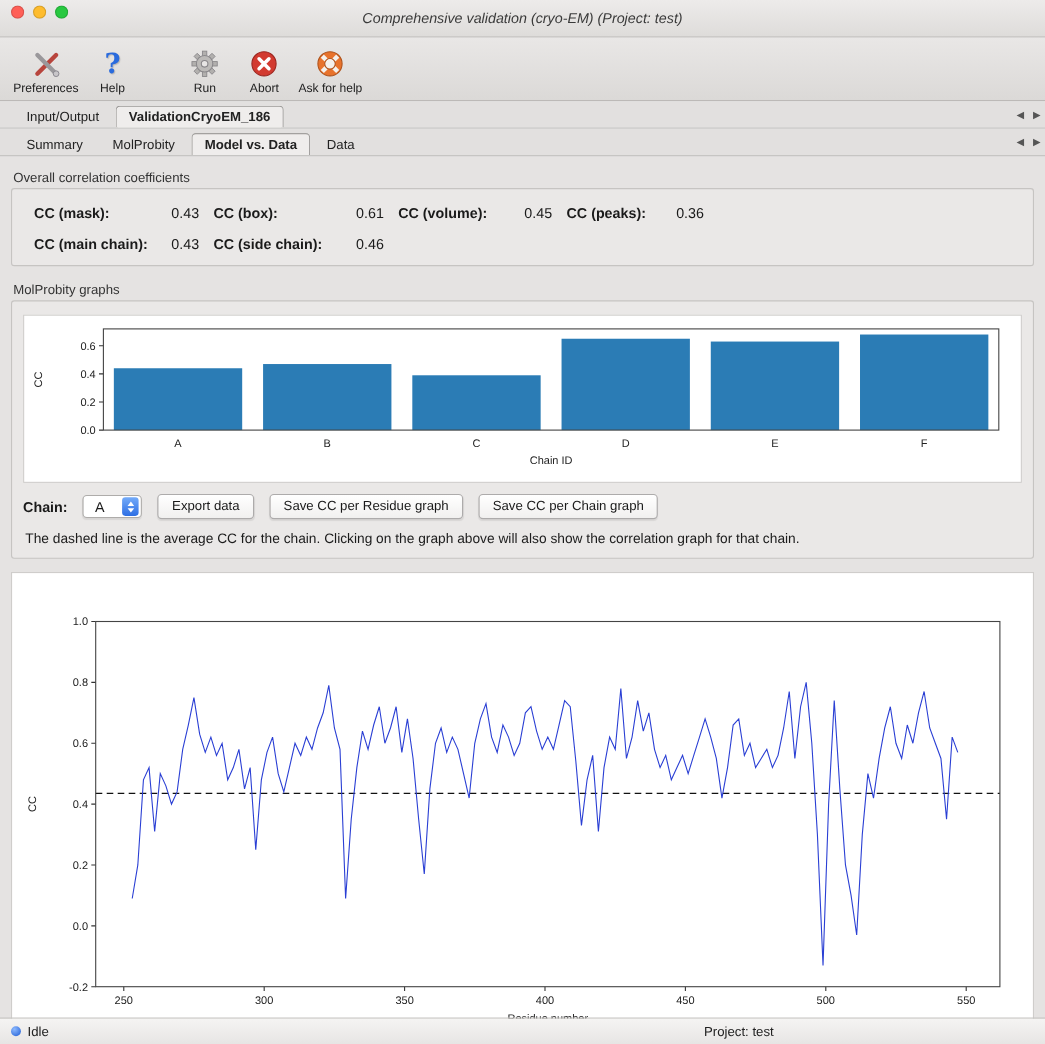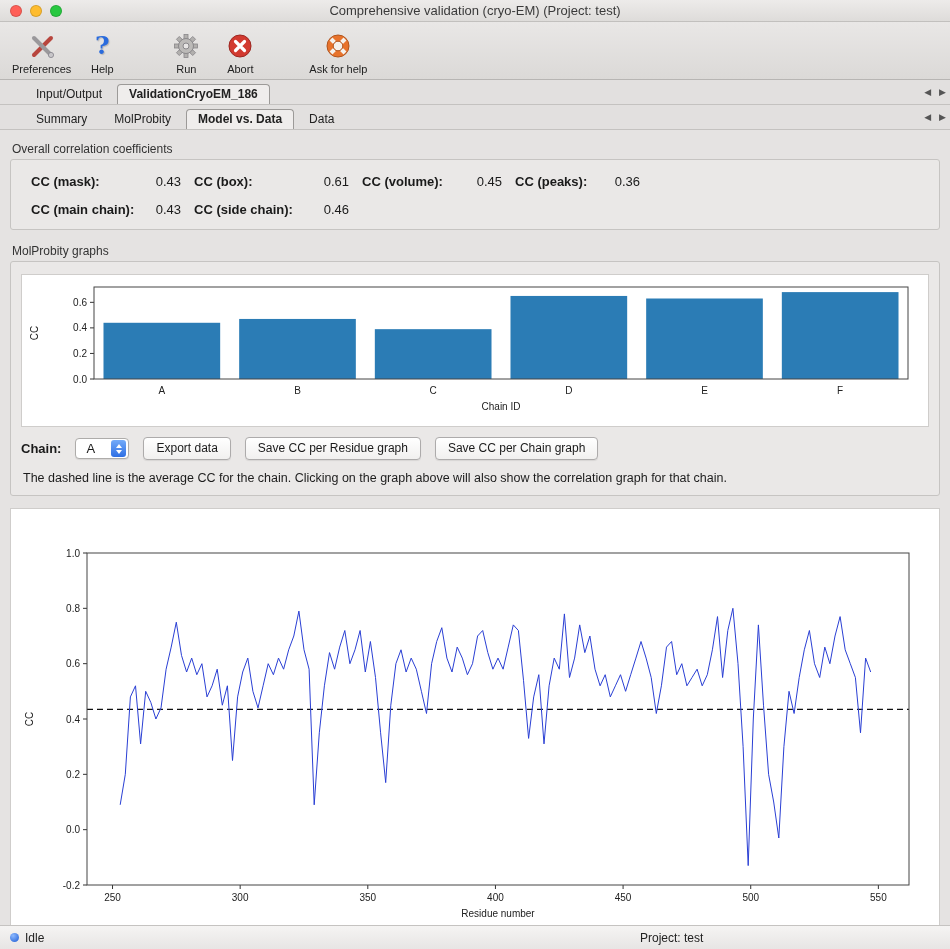--- a/index.html
+++ b/index.html
@@ -6,43 +6,43 @@
   html,body { margin:0; padding:0; }
   body {
     width:950px; height:949px; overflow:hidden;
     background:#e5e3e2;
     font-family:"Liberation Sans", sans-serif;
     font-size:13px; color:#1a1a1a;
     position:relative;
   }
   
   .titlebar {
-    height:22px; background:linear-gradient(#edebea,#dedcda);
+    height:34px; background:linear-gradient(#edebea,#dedcda);
     border-bottom:1px solid #c2c0be;
-    display:flex; align-items:center; justify-content:center; position:relative;
+    display:flex; align-items:center; justify-content:center; position:relative;font-style:italic;
   }
   .traffic { position:absolute; left:10px; top:5px; display:flex; gap:8px; }
   .light { width:12px; height:12px; border-radius:50%; border:1px solid rgba(0,0,0,.15); }
   .light.red { background:#ff5f57; } .light.yellow { background:#febc2e; } .light.green { background:#28c840; }
   .win-title { font-size:13px; color:#3a3a3a; }
   
   .toolbar {
     height:58px; background:linear-gradient(#e9e7e6,#dbd9d7);
     border-bottom:1px solid #b7b5b3;
     display:flex; align-items:flex-end; padding:4px 6px 4px 8px;
   }
   .tb-item { display:flex; flex-direction:column; align-items:center; justify-content:flex-end; min-width:54px; padding:0 4px; cursor:default; }
   .tb-item.gap-md { margin-left:30px; }
-  .tb-item.gap-lg { margin-left:38px; }
+  .tb-item.gap-lg { }
   .tb-icon { height:30px; display:flex; align-items:center; justify-content:center; }
   .tb-label { font-size:11px; color:#222; margin-top:2px; white-space:nowrap; }
   .help-glyph { font-weight:bold; color:#2a6bdd; font-size:25px; line-height:26px; text-shadow:1px 1px 1px #b9b7b5; font-family:"DejaVu Serif", serif; }
   
   .tabrow {
-    display:flex; align-items:flex-start; padding:4px 8px 0 24px; height:25px;
+    display:flex; align-items:flex-start; padding:4px 8px 0 12px; height:25px;
     background:#e2e0df; border-bottom:1px solid #c4c2c0; position:relative;
   }
   .tab {
     padding:2px 11px 3px; font-size:12px; color:#222;
     border:1px solid transparent; border-bottom:none;
     border-radius:4px 4px 0 0; margin-right:3px; white-space:nowrap;
   }
   .tab.active { background:#efedec; border-color:#9c9a98; font-weight:bold; }
   .tabnav { position:absolute; right:4px; top:7px; color:#555; font-size:9px; display:flex; gap:8px; }
   .tabnav span { cursor:default; }

